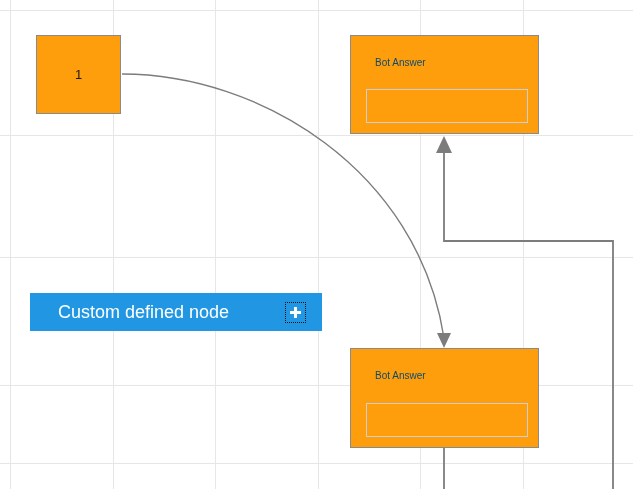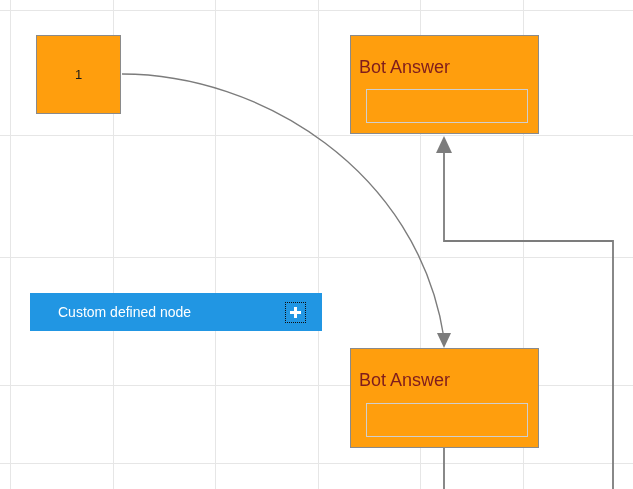--- a/index.html
+++ b/index.html
@@ -59,24 +59,24 @@
     align-items: center;
     justify-content: center;
   }
   .node-square .node-num {
     color: #1a1a1a;
     font-size: 13px;
     line-height: 1;
   }
   .node-title {
     position: absolute;
-    left: 8px;
+    left: 24px;
     top: 22px;
-    color: #7f1d1d;
-    font-size: 18px;
+    color: #0c4a6e;
+    font-size: 10px;
     line-height: 1;
     white-space: nowrap;
   }
   .node-slot {
     position: absolute;
     left: 15px;
     box-sizing: border-box;
     border: 1px solid #cfcfcf;
     background: transparent;
   }
@@ -85,21 +85,21 @@
     position: absolute;
     box-sizing: border-box;
     background: #2196e3;
     display: flex;
     align-items: center;
     justify-content: space-between;
     padding: 0 16px 0 28px;
   }
   .custom-node-label {
     color: #ffffff;
-    font-size: 14px;
+    font-size: 18px;
     line-height: 1;
     white-space: nowrap;
   }
   .plus-icon {
     position: relative;
     width: 21px;
     height: 21px;
     box-sizing: border-box;
     border: 1px dotted #0f0f0f;
     flex: 0 0 auto;

